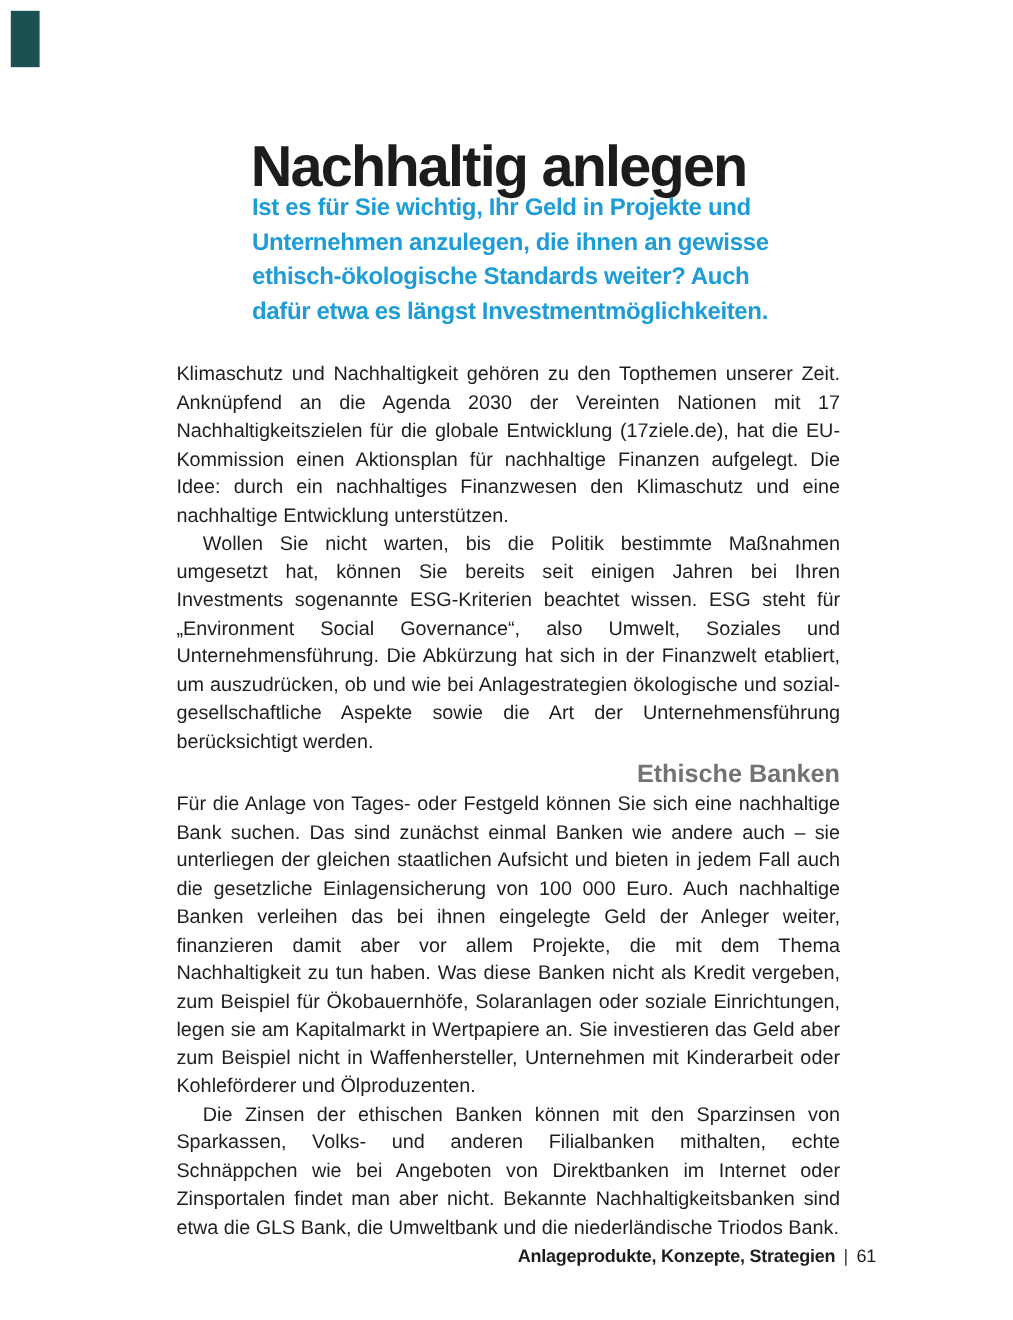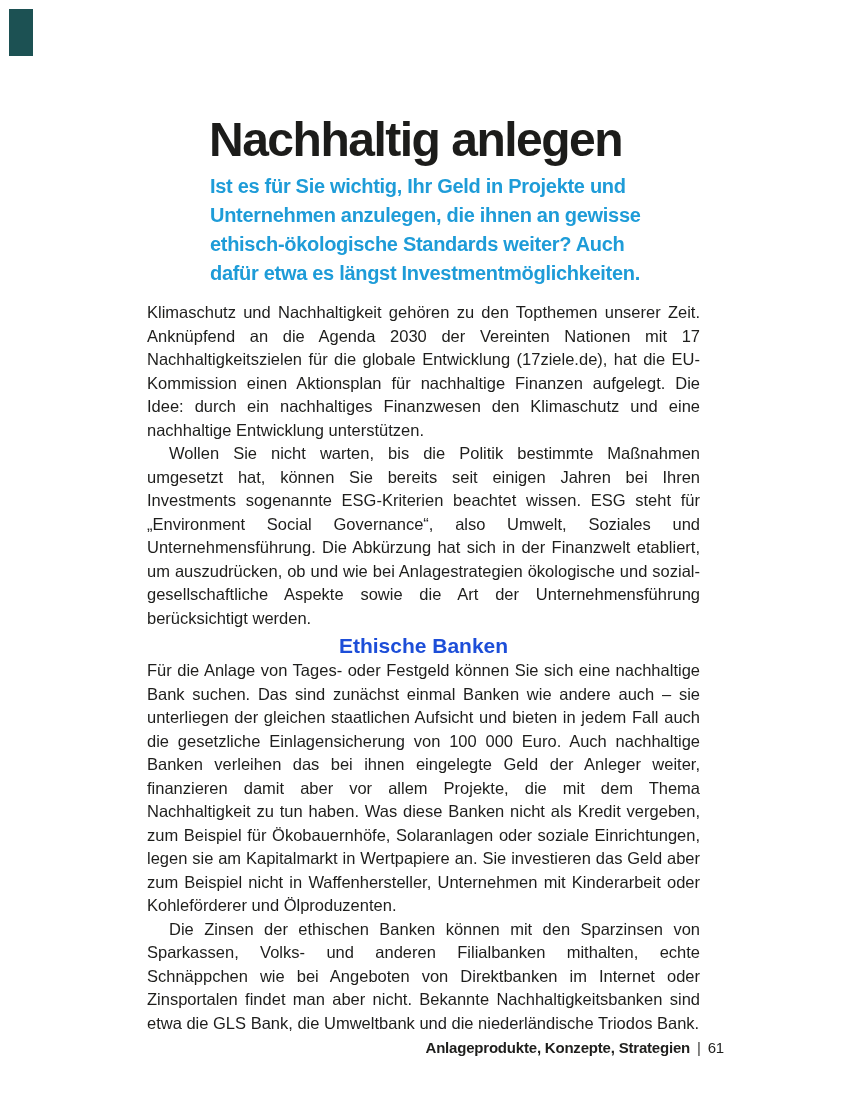--- a/index.html
+++ b/index.html
@@ -29,21 +29,21 @@
     font-size: 48px;
     line-height: 1;
     font-weight: bold;
     letter-spacing: -1.5px;
     color: #1c1c1a;
     white-space: nowrap;
   }
   .intro {
     position: absolute;
     left: 210px;
-    top: 172px;
+    top: 159px;
     font-size: 20px;
     line-height: 29px;
     font-weight: bold;
     letter-spacing: -0.3px;
     color: #1e9cd8;
   }
   .intro div {
     white-space: nowrap;
   }
   .body-col {
@@ -59,28 +59,28 @@
   .body-col p {
     margin: 0;
   }
   .body-col p.indent {
     text-indent: 22px;
   }
   .section-heading {
     font-size: 21px;
     line-height: 25px;
     font-weight: bold;
-    color: #1d4ed8;
+    color: #737373;
     margin: 3px 0 1px 0;
-    text-align: center;
+    text-align: right;
   }
   .footer {
     position: absolute;
     top: 1039px;
-    right: 54px;
+    right: 48px;
     font-size: 15px;
     color: #1e1e1c;
     white-space: nowrap;
     letter-spacing: -0.2px;
   }
   .footer .footer-section {
     font-weight: bold;
   }
   .footer .footer-sep {
     font-weight: normal;

